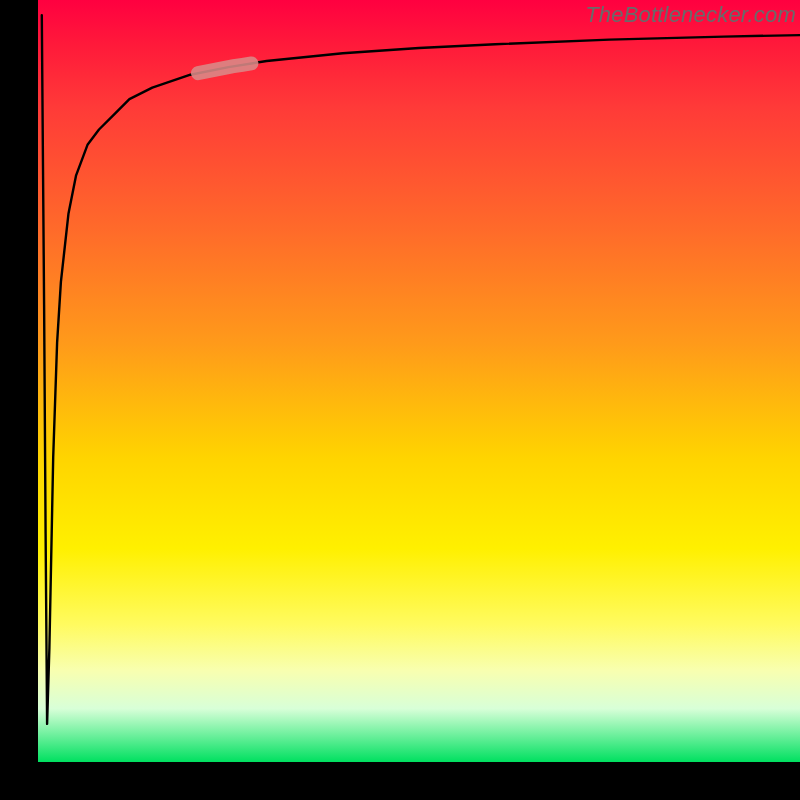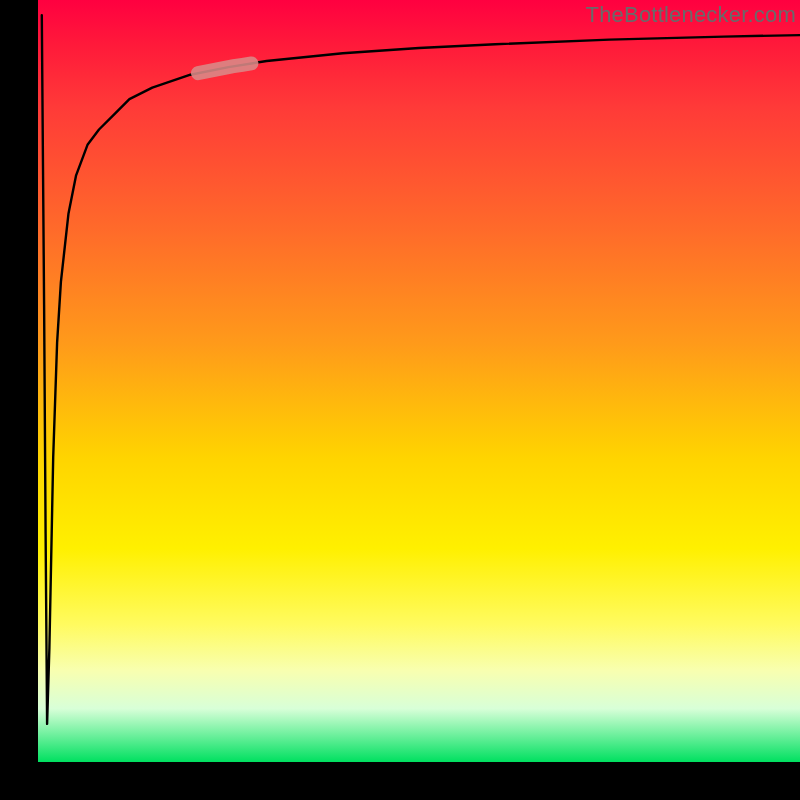--- a/index.html
+++ b/index.html
@@ -8,20 +8,21 @@
     width: 800px;
     height: 800px;
     background: #000;
     font-family: Arial, Helvetica, sans-serif;
     overflow: hidden;
   }
   .stage {
     position: relative;
     width: 800px;
     height: 800px;
+    font-style: italic;
   }
   
   .frame-left {
     position: absolute;
     left: 0;
     top: 0;
     width: 38px;
     height: 800px;
     background: #000;
     z-index: 3;

